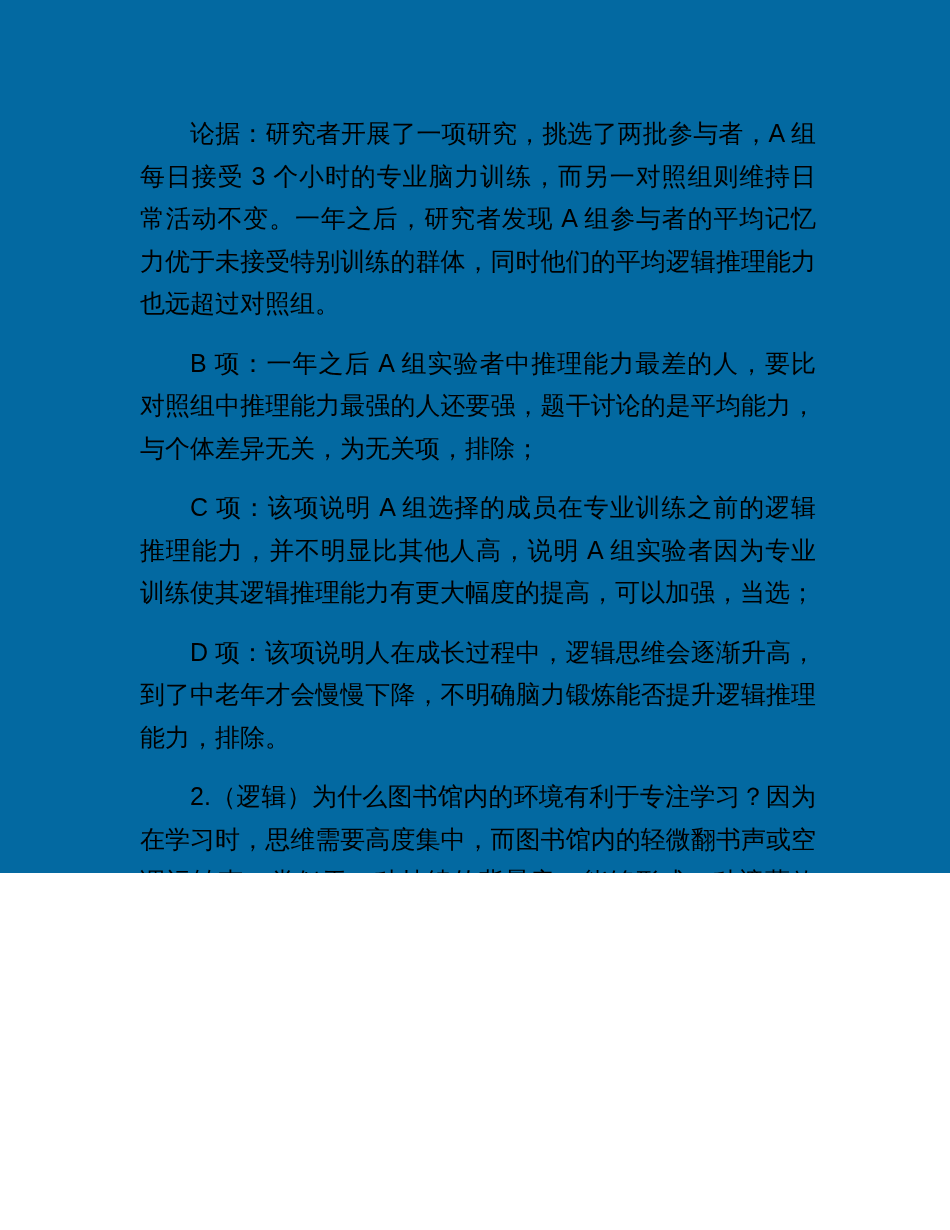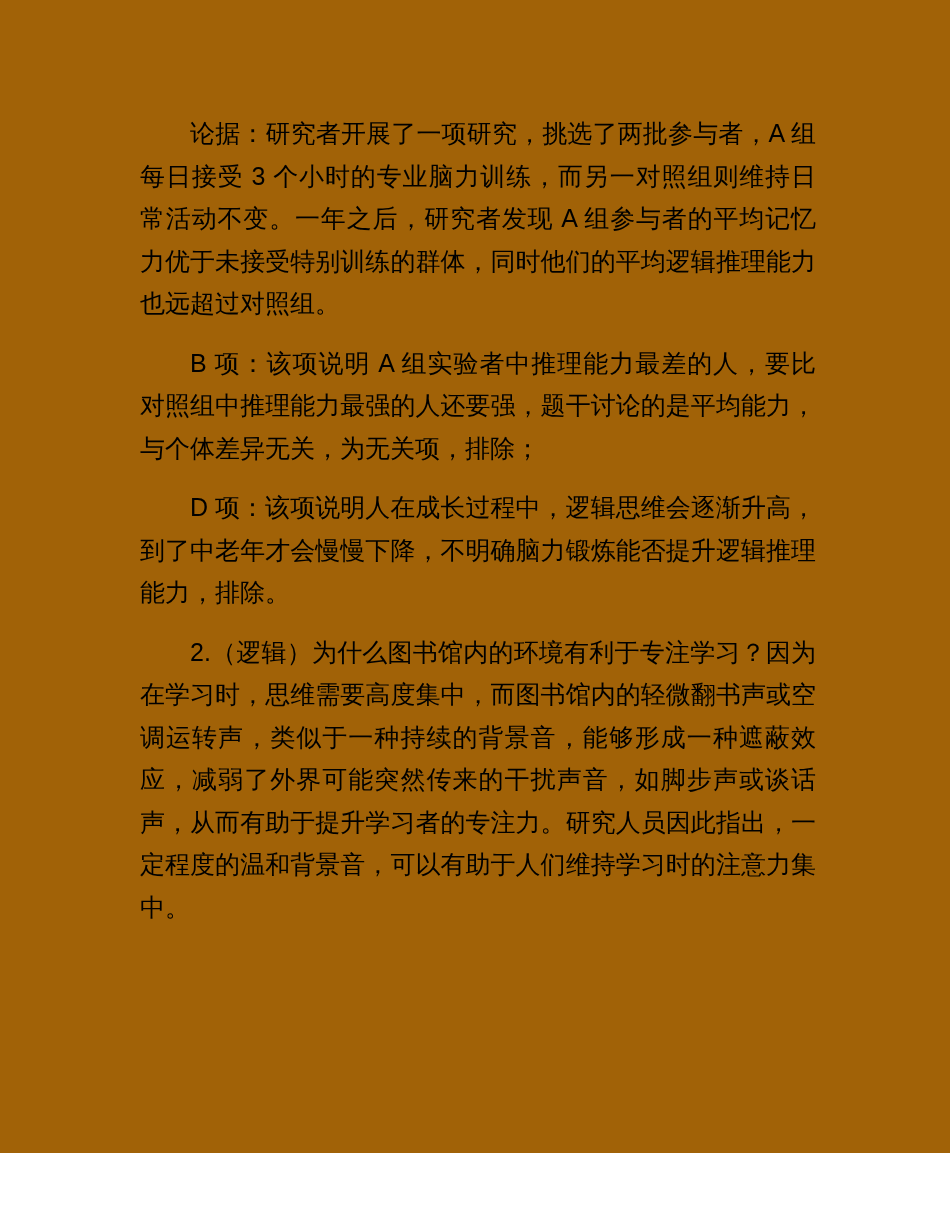--- a/index.html
+++ b/index.html
@@ -3,23 +3,23 @@
 <meta charset="utf-8">
 <style>
   html, body {
     margin: 0;
     padding: 0;
     background: #ffffff;
   }
   .page {
     position: relative;
     width: 950px;
-    height: 1153px;
+    height: 873px;
     margin: 0 auto;
-    background: #a16207;
+    background: #0369a1;
     box-sizing: border-box;
     padding: 112px 134px 0 140px;
     overflow: hidden;
     font-family: "Liberation Sans", "DejaVu Sans", sans-serif;
     font-size: 25px;
     line-height: 42.5px;
     color: #000000;
   }
   .page p.para {
     margin: 0 0 17px 0;
@@ -29,16 +29,17 @@
     word-break: break-all;
     overflow-wrap: break-word;
     letter-spacing: 0;
   }
 </style>
 </head>
 <body>
 
 <div class="page">
   <p class="para">论据：研究者开展了一项研究，挑选了两批参与者，A 组每日接受 3 个小时的专业脑力训练，而另一对照组则维持日常活动不变。一年之后，研究者发现 A 组参与者的平均记忆力优于未接受特别训练的群体，同时他们的平均逻辑推理能力也远超过对照组。</p>
-  <p class="para">B 项：该项说明 A 组实验者中推理能力最差的人，要比对照组中推理能力最强的人还要强，题干讨论的是平均能力，与个体差异无关，为无关项，排除；</p>
+  <p class="para">B 项：一年之后 A 组实验者中推理能力最差的人，要比对照组中推理能力最强的人还要强，题干讨论的是平均能力，与个体差异无关，为无关项，排除；</p>
+  <p class="para">C 项：该项说明 A 组选择的成员在专业训练之前的逻辑推理能力，并不明显比其他人高，说明 A 组实验者因为专业训练使其逻辑推理能力有更大幅度的提高，可以加强，当选；</p>
   <p class="para">D 项：该项说明人在成长过程中，逻辑思维会逐渐升高，到了中老年才会慢慢下降，不明确脑力锻炼能否提升逻辑推理能力，排除。</p>
   <p class="para">2.（逻辑）为什么图书馆内的环境有利于专注学习？因为在学习时，思维需要高度集中，而图书馆内的轻微翻书声或空调运转声，类似于一种持续的背景音，能够形成一种遮蔽效应，减弱了外界可能突然传来的干扰声音，如脚步声或谈话声，从而有助于提升学习者的专注力。研究人员因此指出，一定程度的温和背景音，可以有助于人们维持学习时的注意力集中。</p>
 </div>
 
 </body></html>

